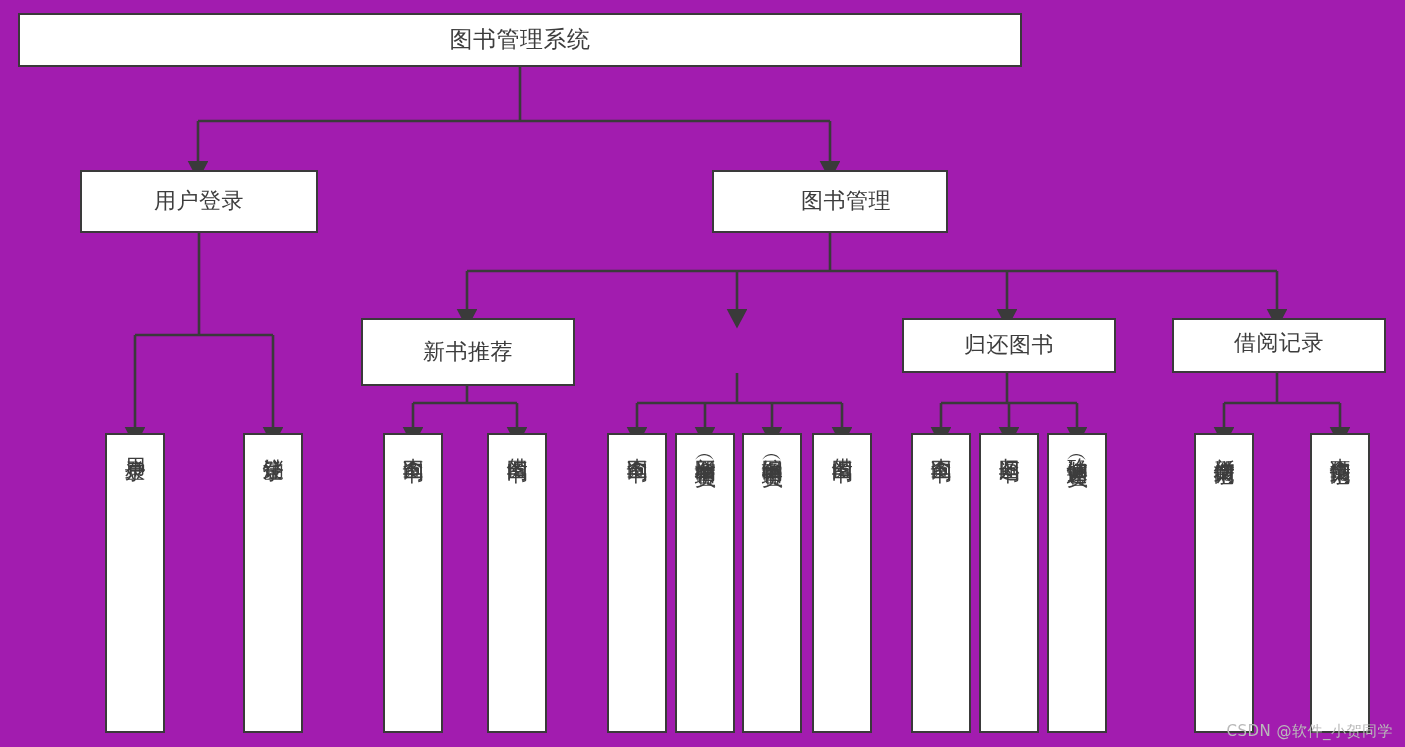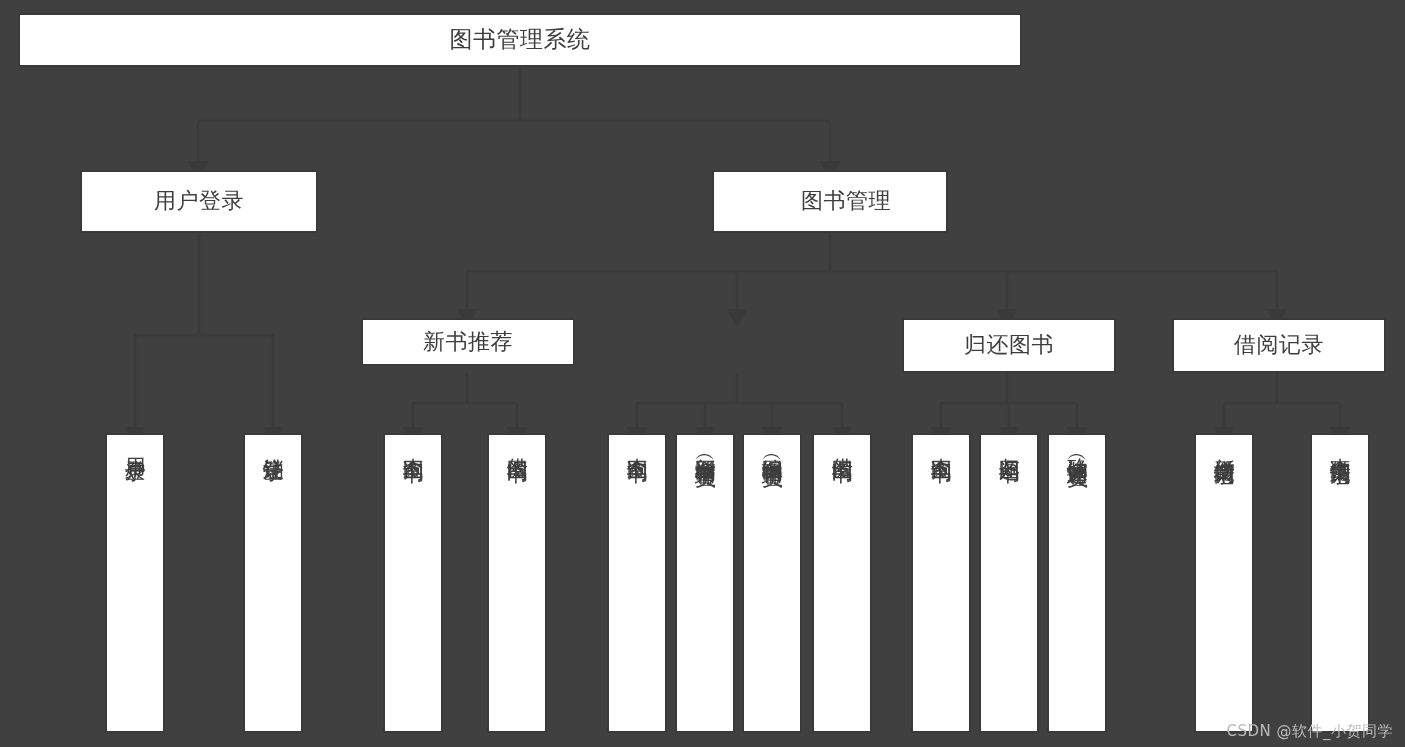--- a/index.html
+++ b/index.html
@@ -7,21 +7,21 @@
     padding: 0;
     background: #ffffff;
   }
   body {
     font-family: "DejaVu Sans", "Liberation Sans", sans-serif;
   }
   #diagram-root {
     position: relative;
     width: 1405px;
     height: 747px;
-    background: #404040;
+    background: #a21caf;
     overflow: hidden;
   }
   svg#connector-layer {
     position: absolute;
     top: 0;
     left: 0;
     width: 1405px;
     height: 747px;
     pointer-events: none;
   }
@@ -128,30 +128,30 @@
   </div>
 
   <div class="node-box horizontal" style="left:80px; top:170px; width:238px; height:63px;">
     <span class="node-label">用户登录</span>
   </div>
 
   <div class="node-box horizontal" style="left:712px; top:170px; width:236px; height:63px;padding-left:32px;">
     <span class="node-label">图书管理</span>
   </div>
 
-  <div class="node-box horizontal" style="left:361px; top:318px; width:214px; height:48px;">
+  <div class="node-box horizontal" style="left:361px; top:318px; width:214px; height:68px;">
     <span class="node-label">新书推荐</span>
   </div>
 
 
   <div class="node-box horizontal" style="left:902px; top:318px; width:214px; height:55px;">
     <span class="node-label">归还图书</span>
   </div>
 
-  <div class="node-box horizontal" style="left:1172px; top:318px; width:214px; height:55px;">
+  <div class="node-box horizontal" style="left:1172px; top:318px; width:214px; height:55px;font-family:Liberation Mono, monospace;">
     <span class="node-label">借阅记录</span>
   </div>
 
   <div class="node-box vertical" style="left:105px; top:433px; width:60px; height:300px;">
     <span class="node-label">用户登录</span>
   </div>
 
   <div class="node-box vertical" style="left:243px; top:433px; width:60px; height:300px;">
     <span class="node-label">注销登录</span>
   </div>

